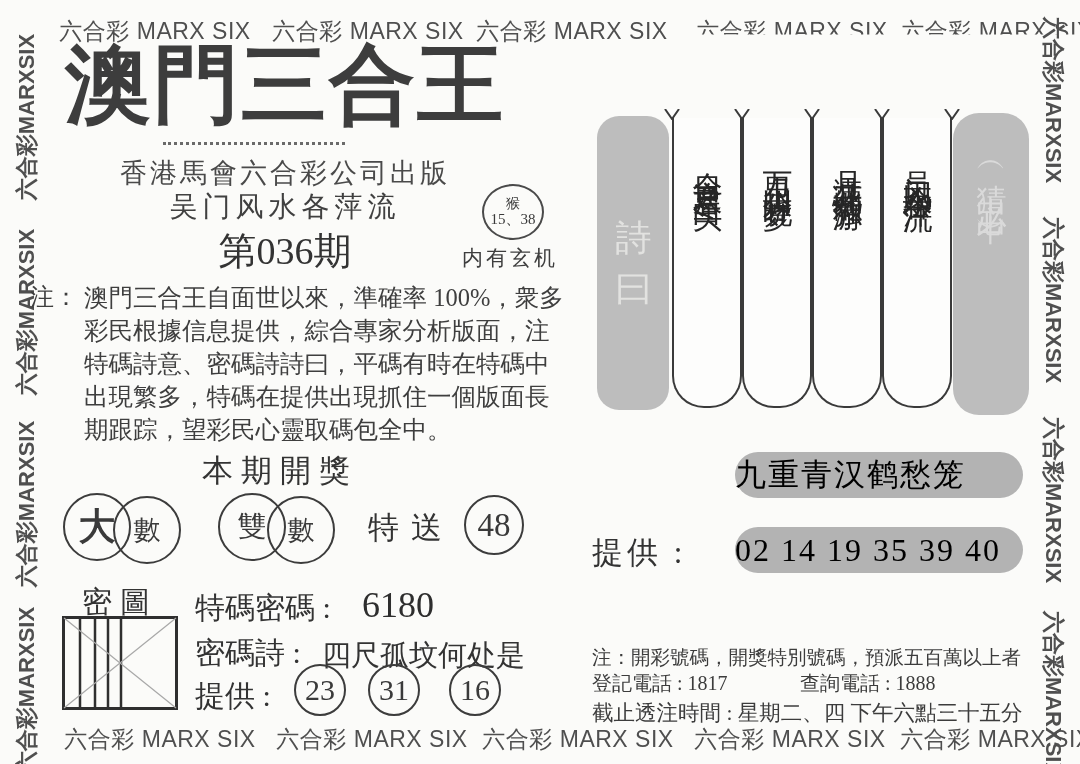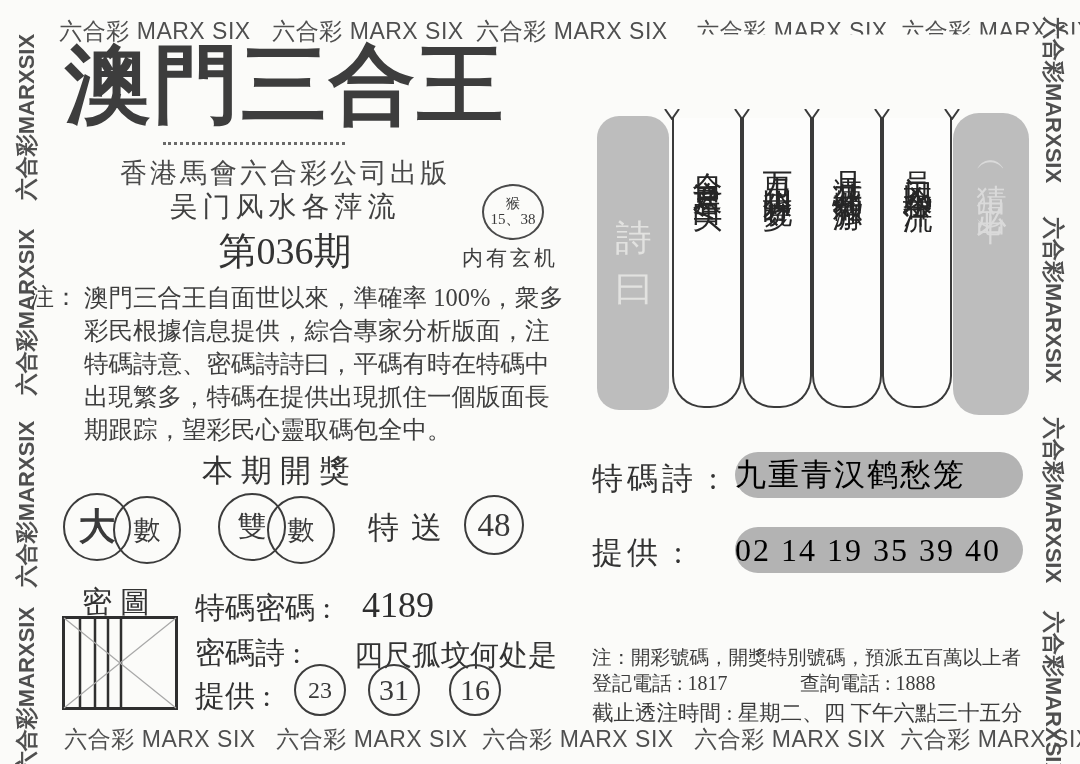--- a/index.html
+++ b/index.html
@@ -152,27 +152,27 @@
       <line x1="18" y1="2" x2="18" y2="92" stroke="#2f2f2f" stroke-width="2.5"></line>
       <line x1="33" y1="2" x2="33" y2="92" stroke="#2f2f2f" stroke-width="2.5"></line>
       <line x1="46" y1="2" x2="46" y2="92" stroke="#2f2f2f" stroke-width="2.5"></line>
       <line x1="59" y1="2" x2="59" y2="92" stroke="#2f2f2f" stroke-width="2.5"></line>
       <line x1="2" y1="2" x2="114" y2="92" stroke="#a8a8a8" stroke-width="1.2"></line>
       <line x1="114" y1="2" x2="2" y2="92" stroke="#a8a8a8" stroke-width="1.2"></line>
     </svg>
   </div>
 
   <div class="row-label" style="left:195px;top:588px;">特碼密碼 :</div>
-  <div class="row-value" style="left:362px;top:584px;">4189</div>
+  <div class="row-value" style="left:362px;top:584px;">6180</div>
 
   <div class="row-label" style="left:195px;top:633px;">密碼詩 :</div>
-  <div class="poem-value" style="left:322px;top:636px;margin-left:32px;">四尺孤坟何处是</div>
+  <div class="poem-value" style="left:322px;top:636px;">四尺孤坟何处是</div>
 
   <div class="row-label" style="left:195px;top:676px;">提供 :</div>
-  <div class="num-circle" style="left:294px;top:664px;width:48px;height:48px;font-size:24px;font-family:Liberation Serif, serif;">
+  <div class="num-circle" style="left:294px;top:664px;width:48px;height:48px;font-size:30px;font-family:Liberation Serif, serif;">
       <span>23</span>
     </div>
   <div class="num-circle" style="left:368px;top:664px;width:48px;height:48px;font-size:30px;">
       <span>31</span>
     </div>
   <div class="num-circle" style="left:449px;top:664px;width:48px;height:48px;font-size:30px;">
       <span>16</span>
     </div>
 
   <div class="tab" style="left:597px;top:116px;width:72px;height:294px;">
@@ -205,21 +205,20 @@
       <path d="M1 0 L8 10 L15 0" fill="#fdfdfc" stroke="#3a3a3a" stroke-width="2"></path>
     </svg>
   <svg class="notch" style="left:944px;" width="16" height="11">
       <path d="M1 0 L8 10 L15 0" fill="#fdfdfc" stroke="#3a3a3a" stroke-width="2"></path>
     </svg>
 
   <div class="tab" style="left:953px;top:113px;width:76px;height:302px;border-radius:26px;">
     <div class="vtext tab-text-r" style="padding-top:38px;letter-spacing:10px;">（猜中必中）</div>
   </div>
 
-  <div class="row-label" style="left:592px;top:458px;font-size:31px;letter-spacing:4px;">特碼詩 :</div>
   <div class="pill" style="left:735px;top:452px;width:288px;height:46px;">
     <span>九重青汉鹤愁笼</span>
   </div>
 
   <div class="row-label" style="left:592px;top:532px;font-size:31px;letter-spacing:4px;">提供 :</div>
   <div class="pill" style="left:735px;top:527px;width:288px;height:46px;font-size:32px;">
     <span>02 14 19 35 39 40</span>
   </div>
 
   <div class="footer-note">注：開彩號碼，開獎特別號碼，預派五百萬以上者</div>

